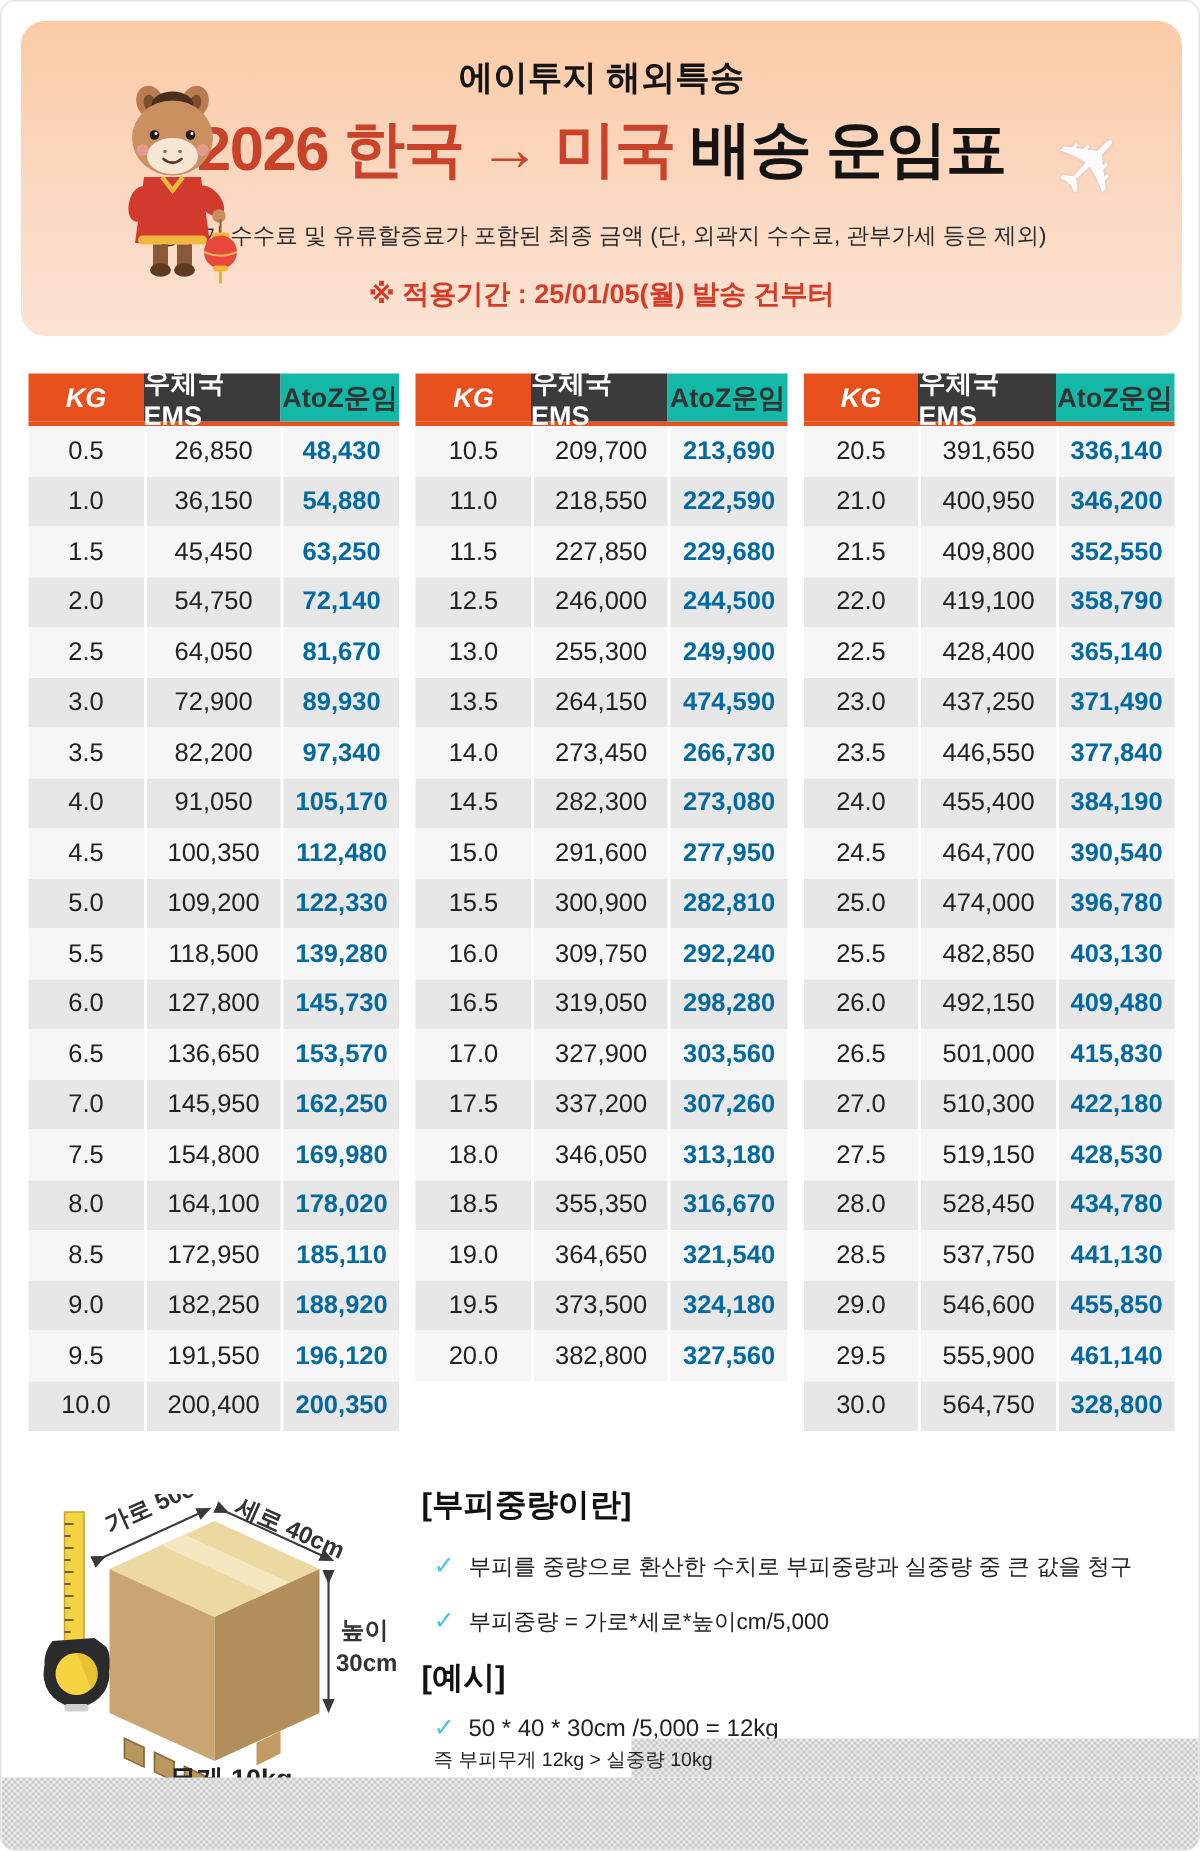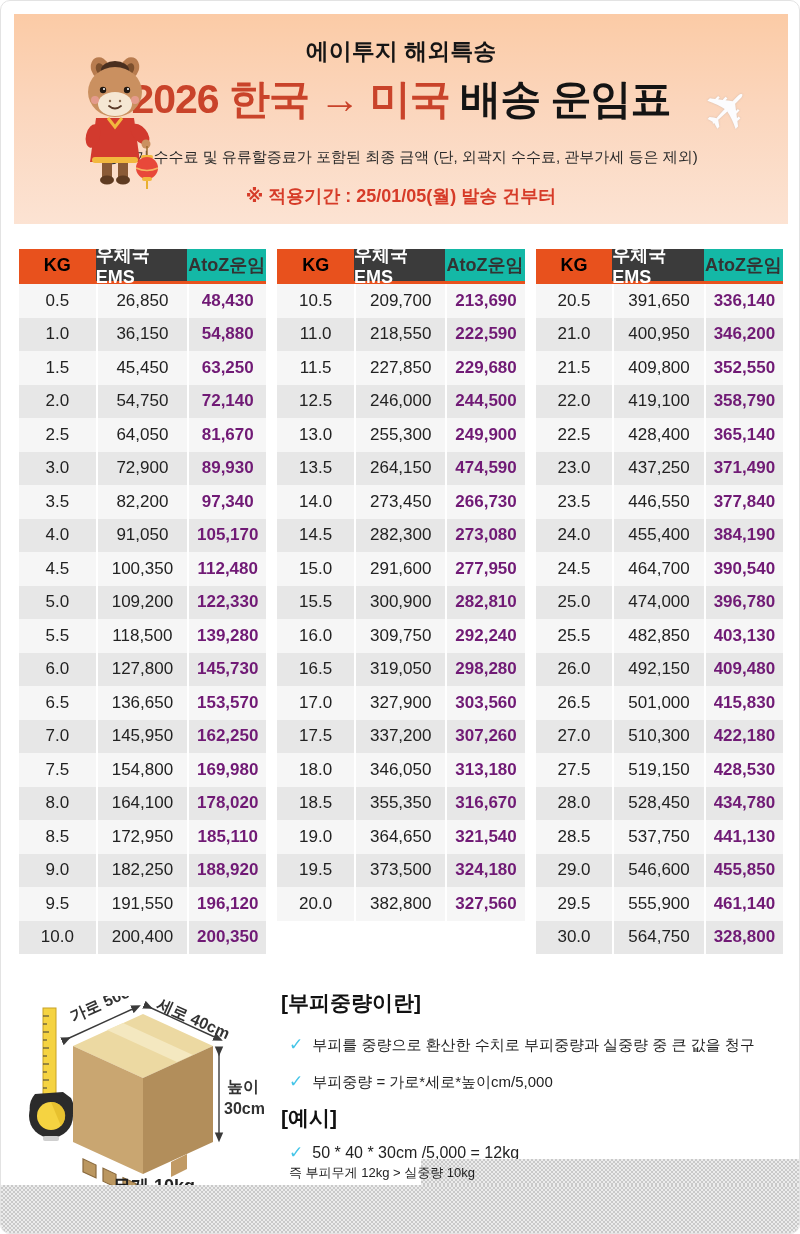--- a/index.html
+++ b/index.html
@@ -5,51 +5,51 @@
   * { margin:0; padding:0; box-sizing:border-box; }
   html,body { background:#fff; }
   body { font-family:"Liberation Sans","DejaVu Sans",sans-serif; }
   .page {
     position:relative; width:800px; height:1234px; background:#fff;
     border:1px solid #e3e3e3; border-radius:10px; overflow:hidden;
   }
   
   .header-card {
     position:absolute; left:13px; top:13px; width:774px; height:210px;
-    border-radius:0; text-align:center;
+    border-radius:16px; text-align:center;
     background:linear-gradient(180deg,#fbcba6 0%,#fbd6bd 45%,#fce3d3 100%);
   }
   .company-title { position:absolute; left:0; right:0; top:22px; font-size:23px; font-weight:bold; color:#151515; }
   .main-title { position:absolute; left:0; right:0; top:58px; font-size:41px; font-weight:bold; letter-spacing:-1px; }
   .main-title .red { color:#c9432a; }
   .main-title .black { color:#141414; }
   .subtitle { position:absolute; left:0; right:0; top:134px; font-size:15px; color:#2a2a2a; }
   .period { position:absolute; left:0; right:0; top:170px; font-size:18px; font-weight:bold; color:#d63b28; }
   .mascot { position:absolute; left:42px; top:42px; width:118px; height:150px; }
   .plane {
     position:absolute; right:22px; top:58px; width:76px; height:76px;
     font-size:58px; color:#fcfcfe; transform:rotate(-45deg);
     text-shadow:0 0 2px rgba(160,150,150,.45); line-height:76px; text-align:center;
   }
   
   .tables-row { position:absolute; left:18px; top:248px; width:764px; display:flex; gap:11px; }
   .rate-table { flex:1; }
   .rt-head { display:flex; height:35px; border-bottom:3px solid #e8511d; }
   .rt-hcell { display:flex; align-items:center; justify-content:center; font-weight:bold; font-size:18px; }
-  .rt-hcell.c0 { width:31%; background:#e8511d; color:#000000; }
+  .rt-hcell.c0 { width:31%; background:#e8511d; color:#ffffff;font-style:italic; }
   .rt-hcell.c1 { width:37%; background:#3b3b3b; color:#fff; }
   .rt-hcell.c2 { width:32%; background:#14b8a6; color:#333; }
   .rt-row { display:flex; height:33.5px; }
   .rt-row:nth-child(odd) { background:#f6f6f6; }
   .rt-row:nth-child(even) { background:#e7e7e7; }
   .rt-cell { display:flex; align-items:center; justify-content:center; font-size:17px; color:#222; }
   .rt-cell + .rt-cell { border-left:2px solid #fff; }
   .rt-cell.c0 { width:31%; }
   .rt-cell.c1 { width:37%; }
-  .rt-cell.c2 { width:32%; color:#701a75; font-weight:bold; }
+  .rt-cell.c2 { width:32%; color:#0369a1; font-weight:bold; }
   
   .box-illustration { position:absolute; left:20px; top:995px; width:250px; height:200px; z-index:2; }
   .vol-heading { position:absolute; left:280px; top:988px; font-size:21px; font-weight:bold; color:#111; }
   .vol-item { position:absolute; left:288px; font-size:15px; color:#222; }
   .vol-item .chk { color:#45c5e8; font-weight:bold; font-size:17px; margin-right:9px; }
   .vol-item.i0 { top:1033px; }
   .vol-item.i1 { top:1070px; }
   .vol-heading.ex { top:1103px; }
   .vol-item.i2 { top:1141px; font-size:16px;text-align:center; }
   .vol-conclusion { position:absolute; left:288px; top:1163px; font-size:13px; color:#222; z-index:2; }

